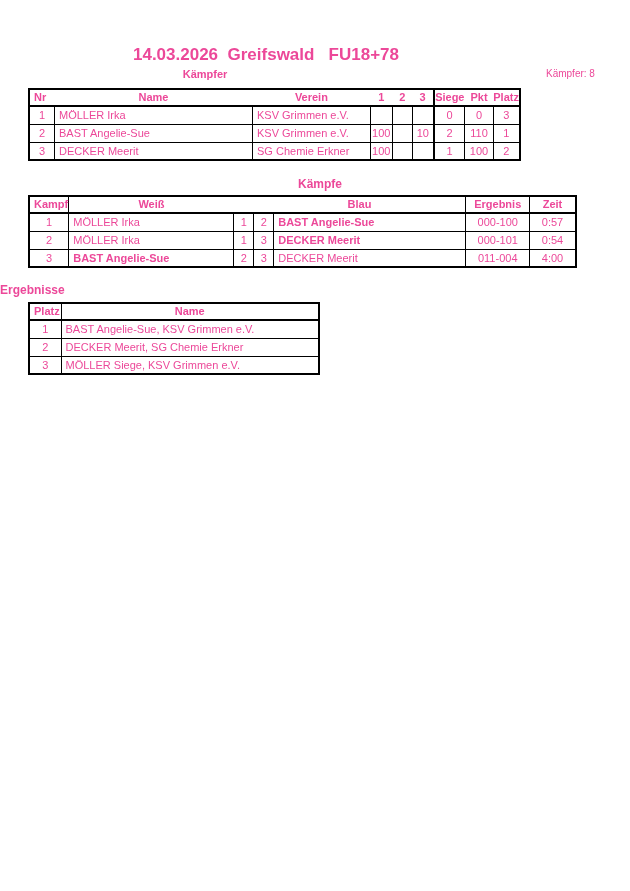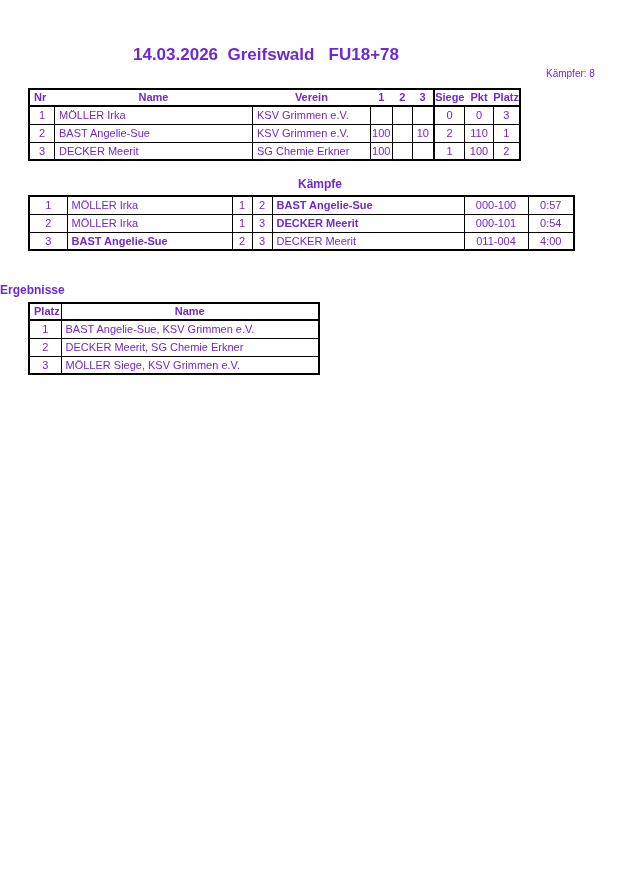--- a/index.html
+++ b/index.html
@@ -1,19 +1,19 @@
 <!DOCTYPE html>
 <html><head>
 <meta charset="utf-8">
 <style>
   * { margin:0; padding:0; box-sizing:border-box; }
   html,body { background:#fff; }
   .page {
     position:relative; width:630px; height:735px; background:#ffffff;
-    font-family:"Liberation Sans","DejaVu Sans",sans-serif; color:#6d28d9;
+    font-family:"Liberation Sans","DejaVu Sans",sans-serif; color:#ec4899;
   }
   .abs { position:absolute; }
   .event-title { top:45px; left:0; width:532px; text-align:center;
     font-size:17px; font-weight:bold; white-space:pre; }
   .sub-kaempfer { top:68px; left:0; width:410px; text-align:center;
     font-size:11px; font-weight:bold; }
   .count-label { top:68px; left:546px; font-size:10px; }
   .tbl-title-kaempfe { top:177px; left:0; width:576px; text-align:center;
     font-size:12px; font-weight:bold;margin-left:32px; }
   .tbl-title-ergebnisse { top:283px; left:0; width:346px; text-align:left;
@@ -37,20 +37,21 @@
   .wrap1 { top:88px; left:28px; width:493px; overflow:hidden; }
   .wrap2 { top:195px; left:28px; }
   .wrap3 { top:302px; left:28px; }
 </style>
 </head>
 <body>
 
 <div class="page">
 
   <div class="abs event-title">14.03.2026  Greifswald   FU18+78</div>
+  <div class="abs sub-kaempfer">Kämpfer</div>
   <div class="abs count-label">Kämpfer: 8</div>
 
   <div class="abs wrap1">
     <table class="grid">
       <colgroup>
         <col style="width:26px">
           <col style="width:204px">
           <col style="width:119px">
         <col style="width:22px">
           <col style="width:21px">
@@ -115,20 +116,28 @@
       <colgroup>
         <col style="width:38px">
           <col style="width:165px">
           <col style="width:20px">
         <col style="width:20px">
           <col style="width:192px">
           <col style="width:64px">
         <col style="width:46px">
       </colgroup>
       <tbody>
+          <tr>
+        <th class="left br1">Kampf</th>
+        <th>Weiß</th>
+        <th></th>
+        <th colspan="2">Blau</th>
+        <th class="bl1">Ergebnis</th>
+        <th class="bl1">Zeit</th>
+      </tr>
       <tr>
         <td>1</td>
         <td class="left">MÖLLER Irka</td>
         <td>1</td>
         <td>2</td>
         <td class="left bold">BAST Angelie-Sue</td>
         <td>000-100</td>
         <td>0:57</td>
       </tr>
       <tr>

